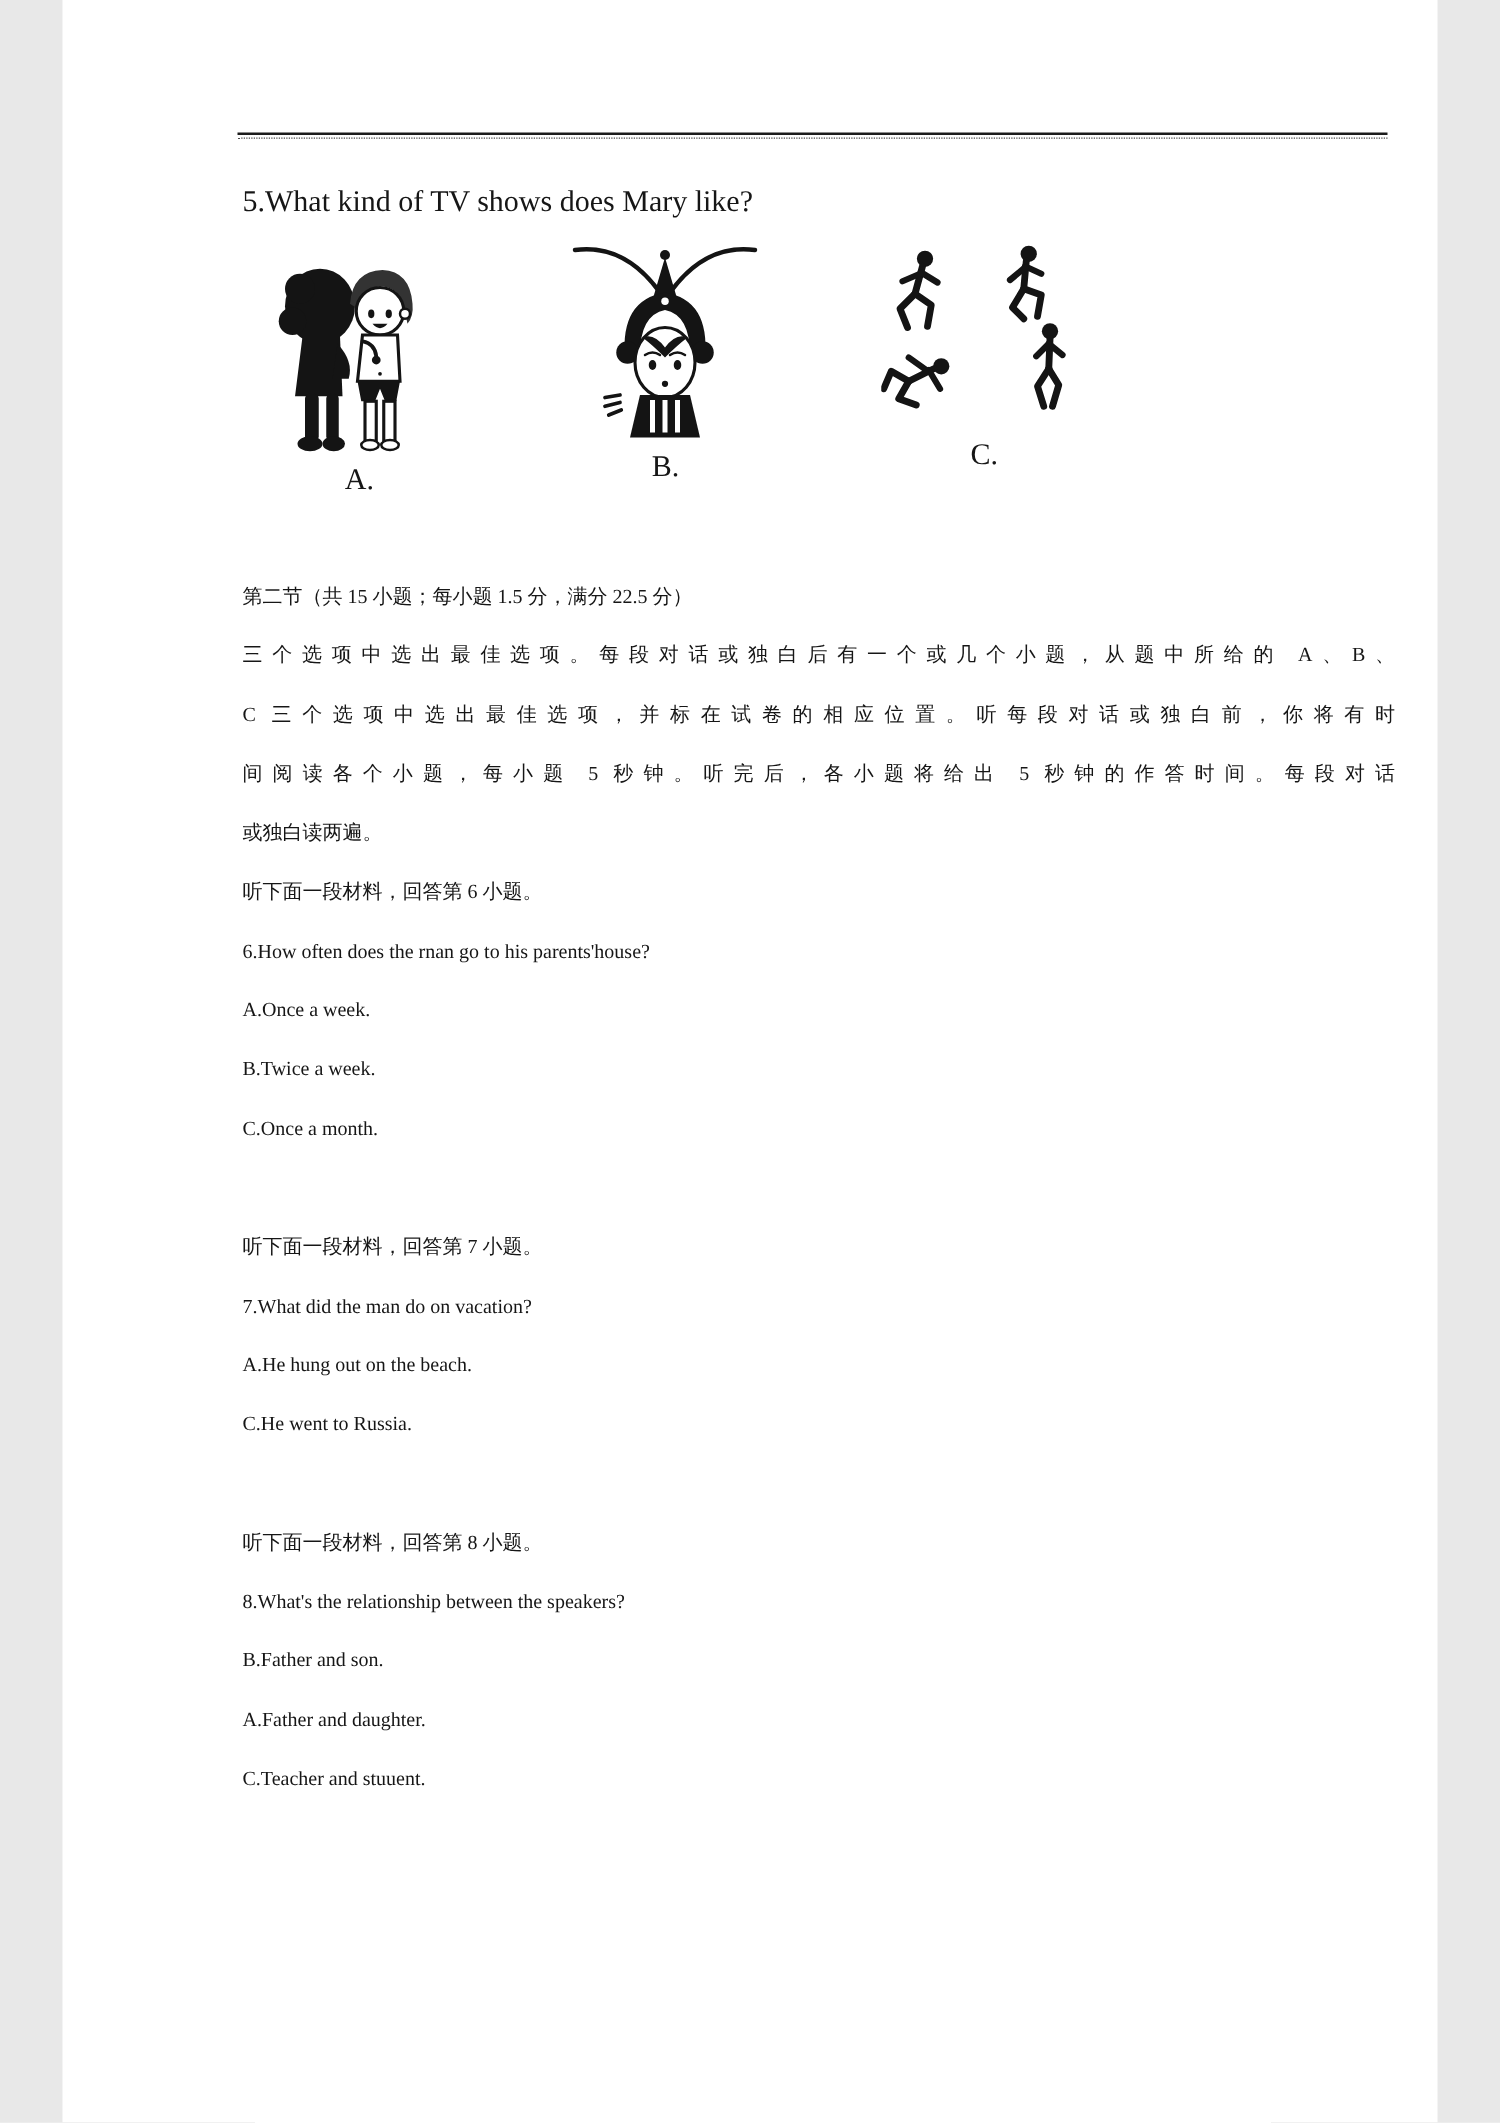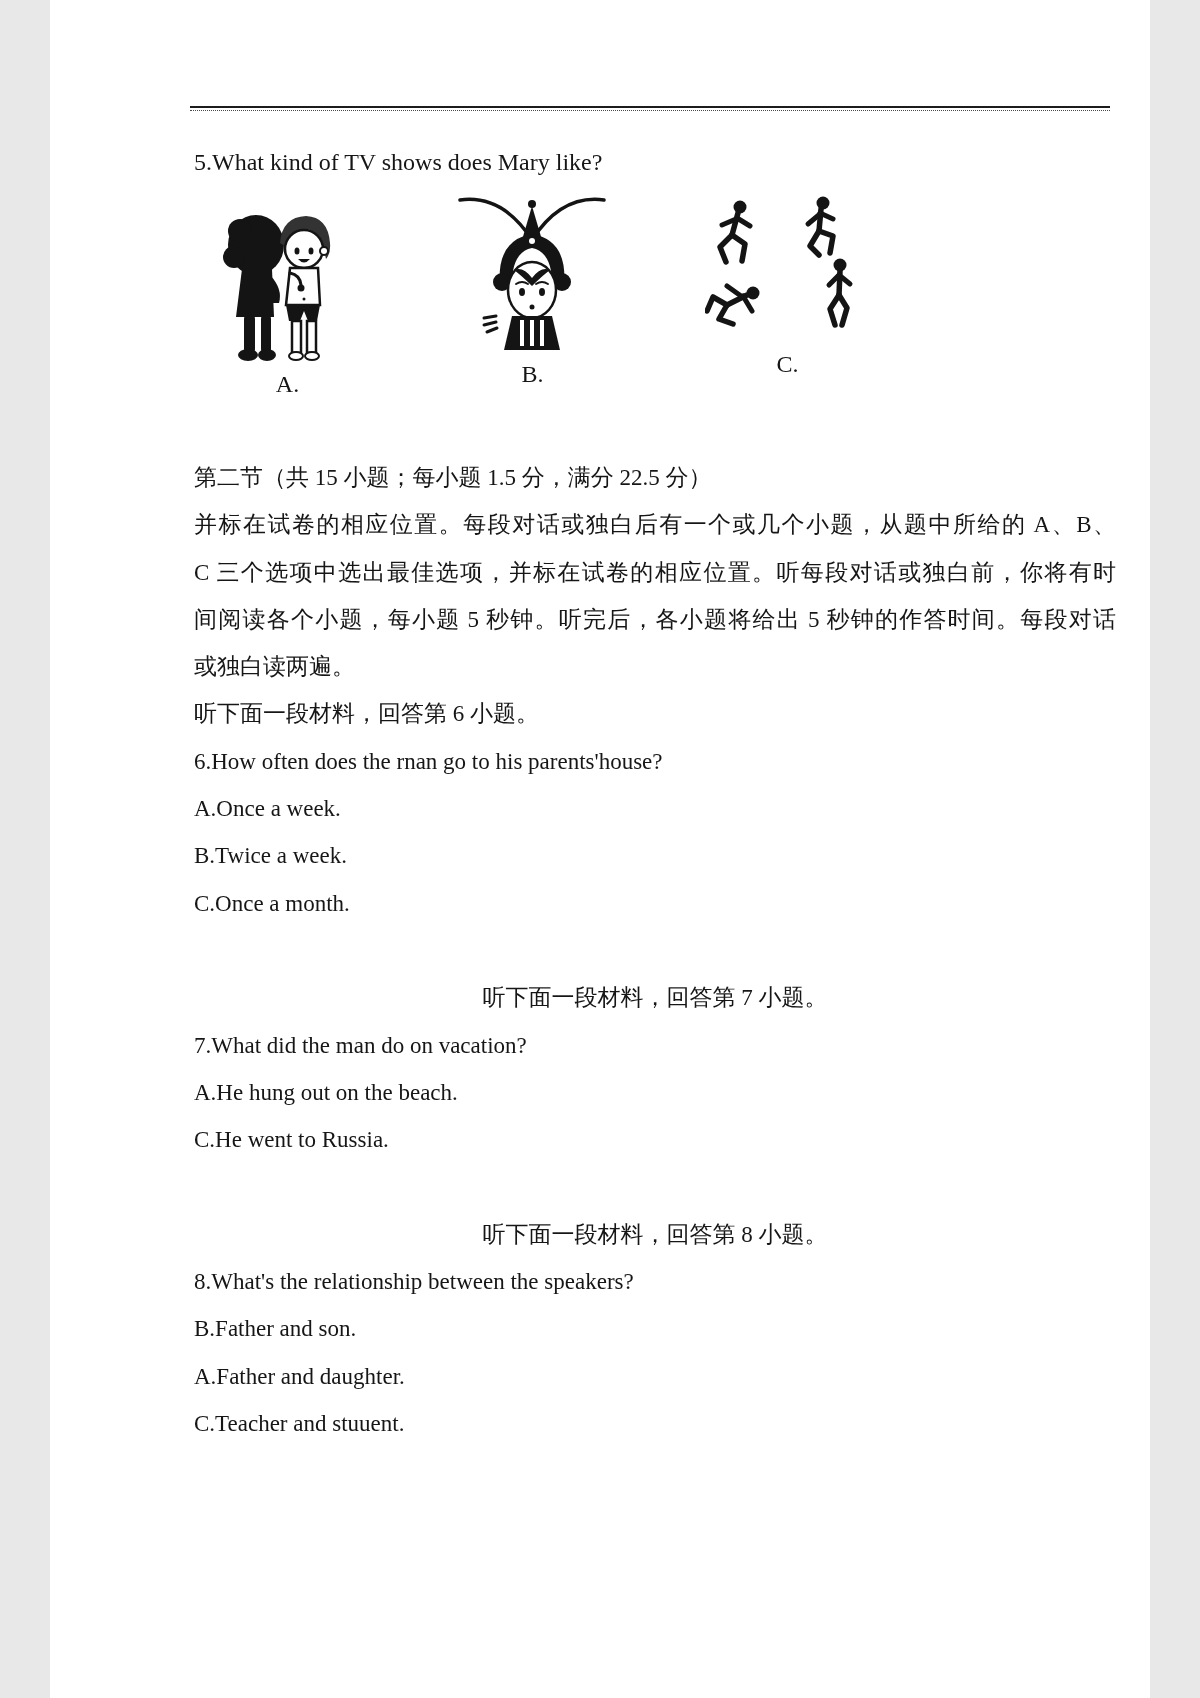--- a/index.html
+++ b/index.html
@@ -54,34 +54,34 @@
   .fig-b { left: 400px; top: 0px;  width: 165px; }
   .fig-c { left: 655px; top: 5px;  width: 165px; }
   .ink   { fill: #141414; }
   .ln    { stroke: #141414; fill: none; stroke-linecap: round; stroke-linejoin: round; }
   
   .flow {
     position: absolute;
     left: 144px;
     top: 454px;
     width: 922px;
-    font-size: 23px;
+    font-size: 16px;
   }
   .line {
     height: 47.3px;
     line-height: 47.3px;
     white-space: nowrap;
     overflow: visible;
   }
   .just {
     white-space: normal;
     text-align: justify;
     text-align-last: justify;
   }
-  .gap { margin-top: 47.3px; text-align: center; }
+  .gap { margin-top: 47.3px; }
 </style>
 </head>
 <body>
 
 <div class="page">
 
   <div class="top-rule"></div>
 
   <div class="q5-line">5.What kind of TV shows does Mary like?</div>
 
@@ -186,21 +186,21 @@
       </svg>
       <figcaption>C.</figcaption>
     </figure>
 
   </div>
 
   <div class="flow">
 
     <div class="line">第二节（共 15 小题；每小题 1.5 分，满分 22.5 分）</div>
 
-    <div class="line just">并标在试卷的相应位置。每段对话或独白后有一个或几个小题，从题中所给的 A、B、</div>
+    <div class="line just">三个选项中选出最佳选项。每段对话或独白后有一个或几个小题，从题中所给的 A、B、</div>
     <div class="line just">C 三个选项中选出最佳选项，并标在试卷的相应位置。听每段对话或独白前，你将有时</div>
     <div class="line just">间阅读各个小题，每小题 5 秒钟。听完后，各小题将给出 5 秒钟的作答时间。每段对话</div>
     <div class="line">或独白读两遍。</div>
 
     <div class="line">听下面一段材料，回答第 6 小题。</div>
     <div class="line">6.How often does the rnan go to his parents'house?</div>
     <div class="line">A.Once a week.</div>
     <div class="line">B.Twice a week.</div>
     <div class="line">C.Once a month.</div>
 

